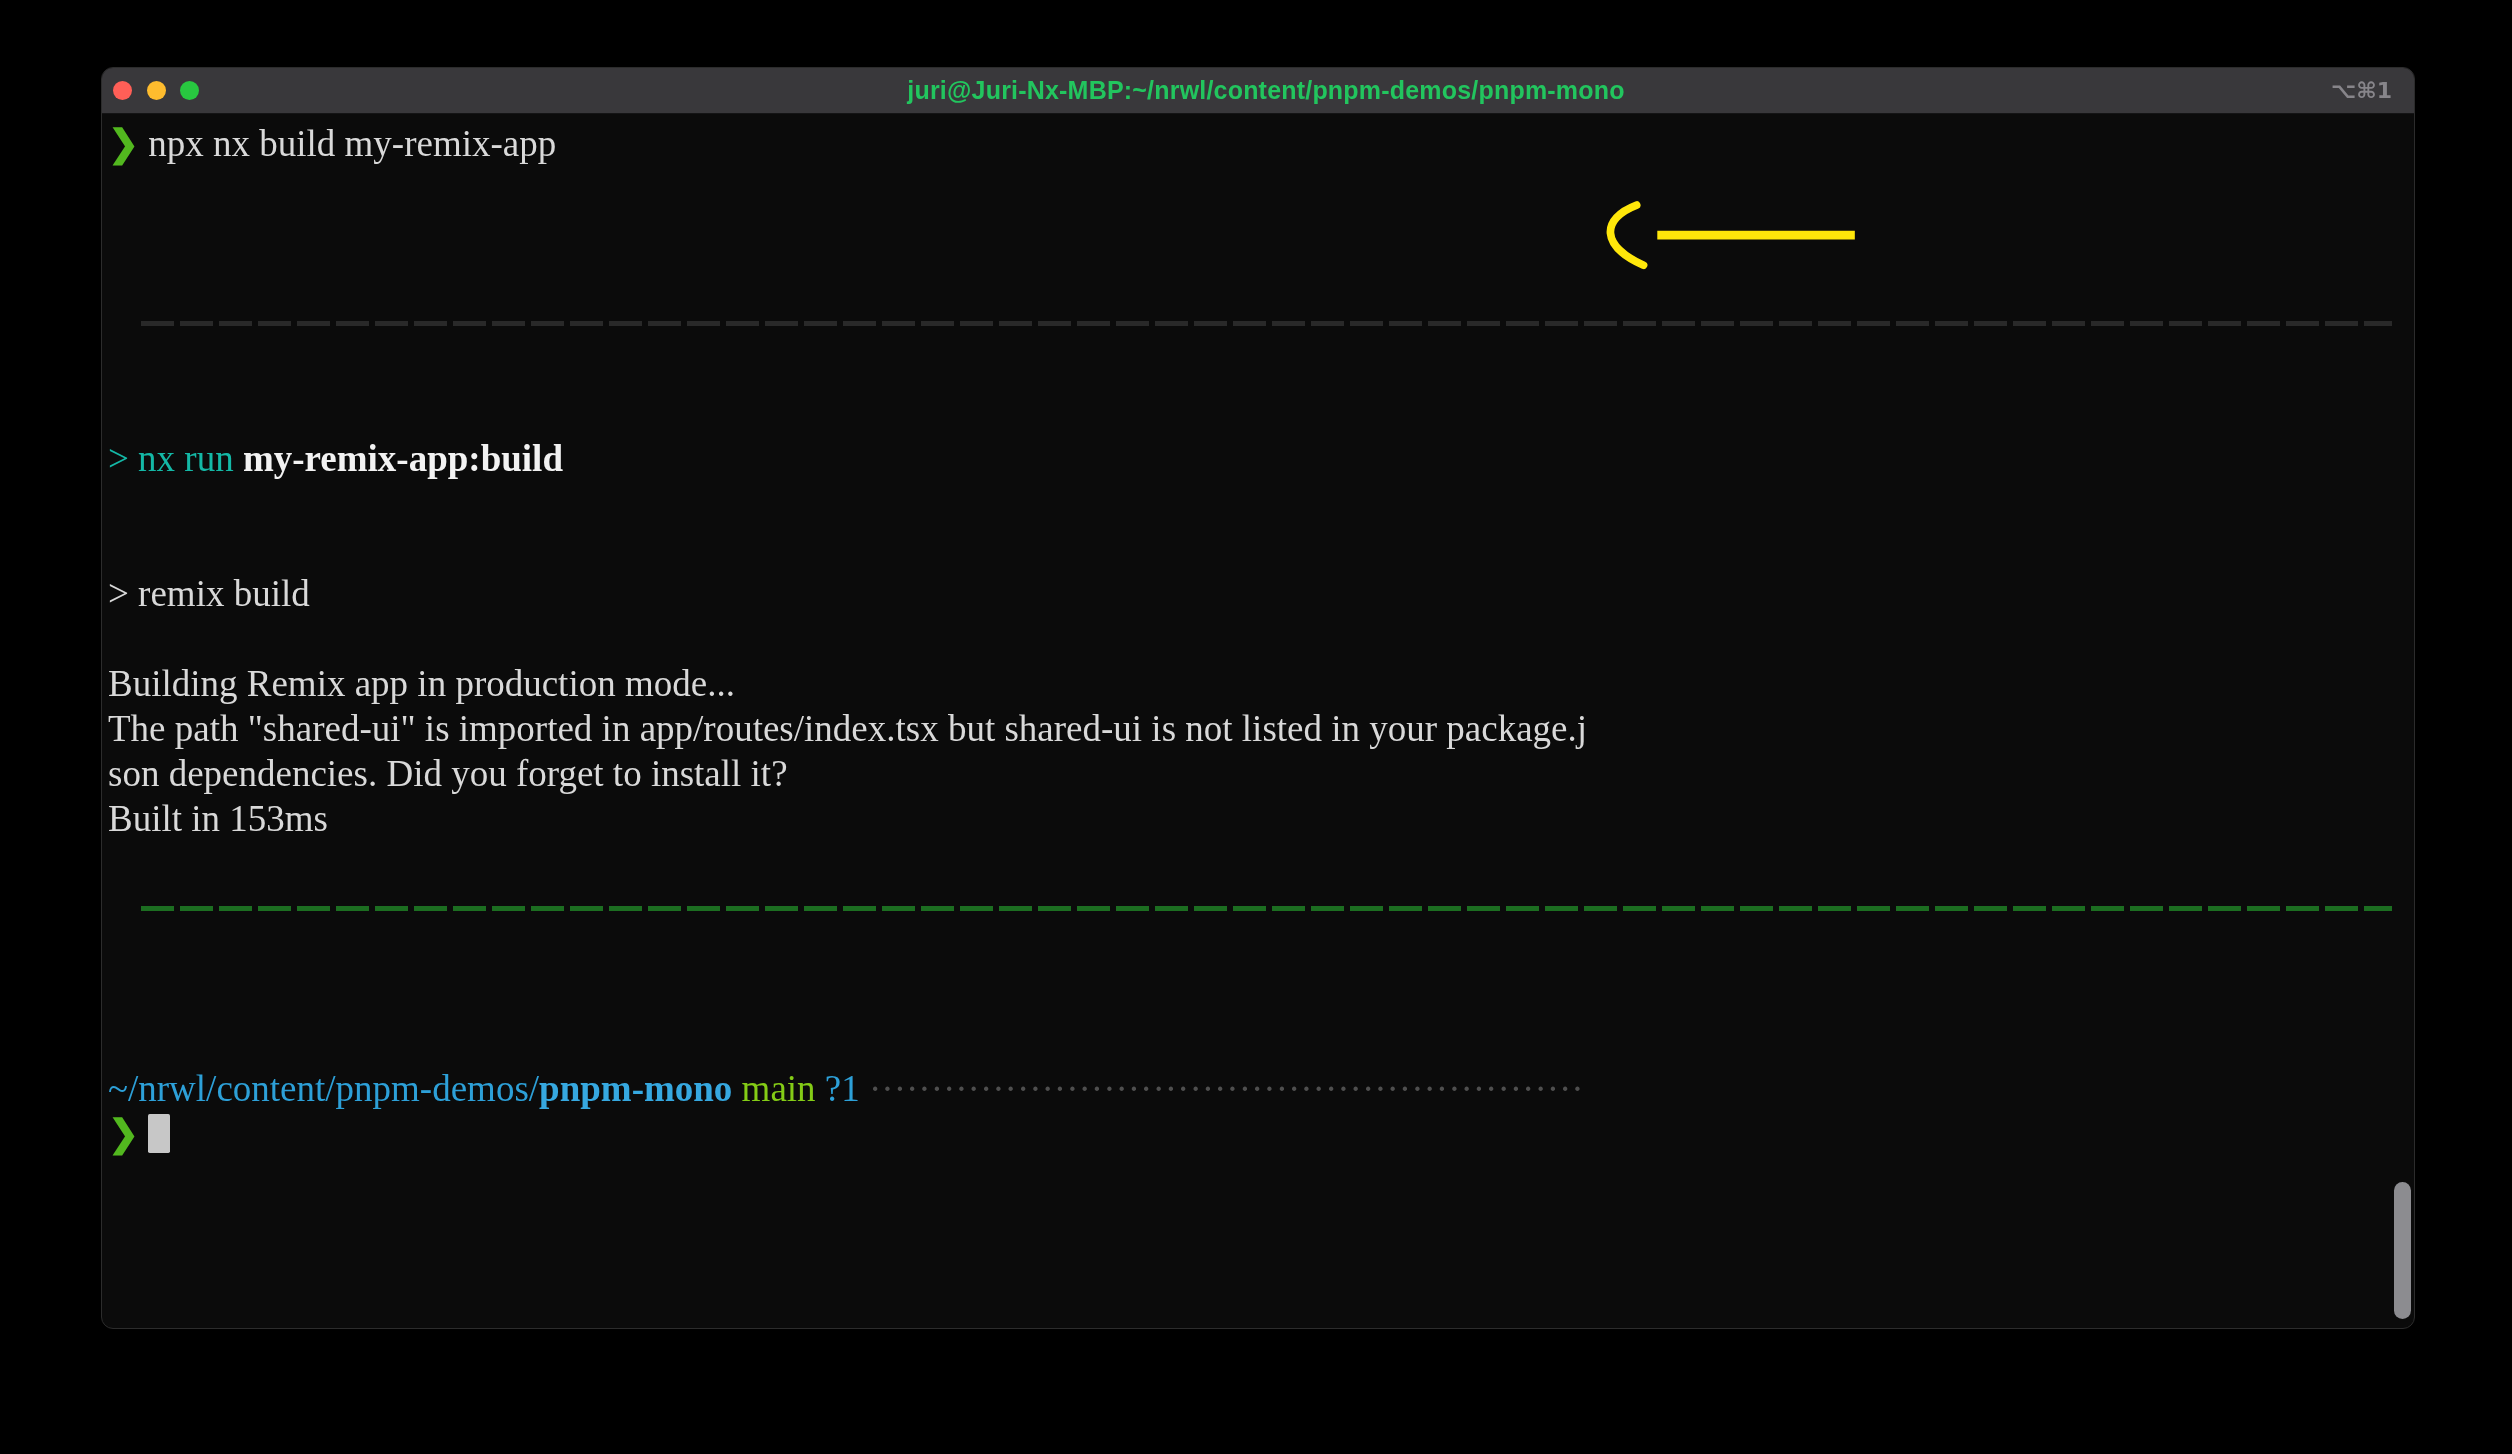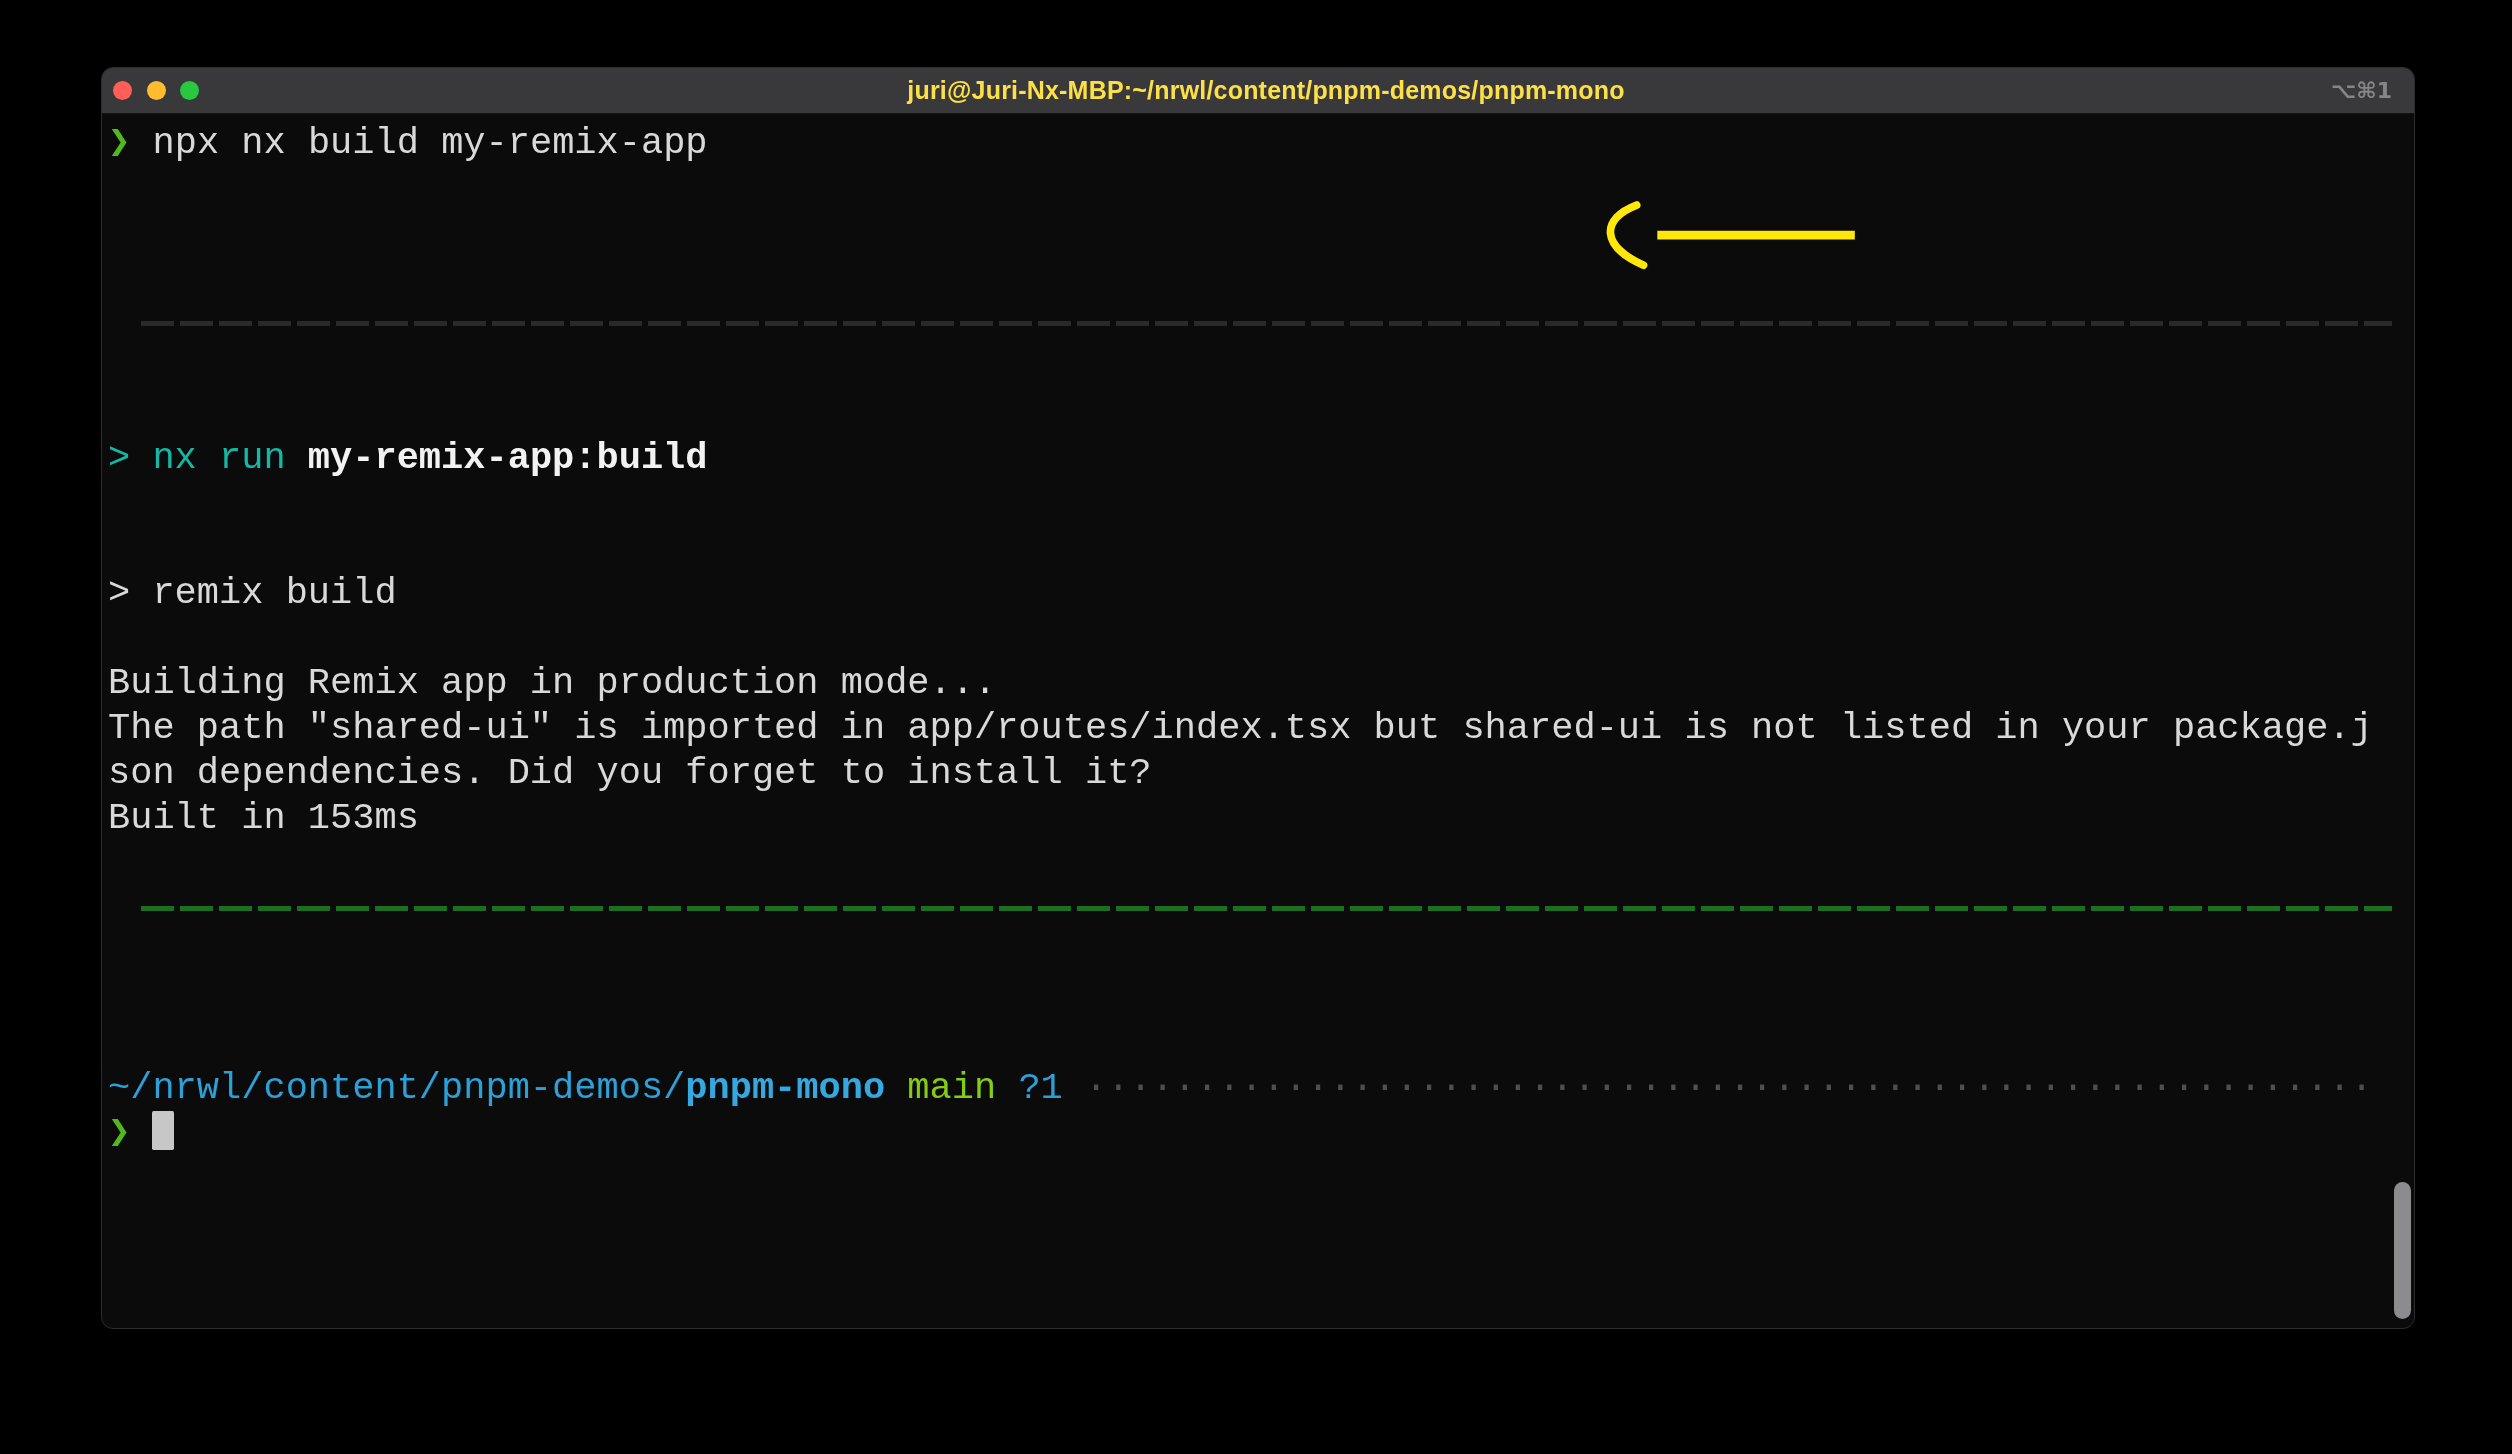--- a/index.html
+++ b/index.html
@@ -14,31 +14,31 @@
     display:flex;align-items:center;
     font-family:"Liberation Sans",sans-serif;
   }
   .lights{display:flex;gap:14.6px;padding-left:11px;}
   .light{width:19px;height:19px;border-radius:50%;}
   .light.red{background:#ff5f57;}
   .light.yellow{background:#febc2e;}
   .light.green{background:#28c840;}
   .titletext{
     position:absolute;left:16px;right:0;text-align:center;
-    color:#fde047;font-size:25px;font-weight:bold;letter-spacing:0.2px;
+    color:#22c55e;font-size:25px;font-weight:bold;letter-spacing:0.2px;
   }
   .shortcut{
     position:absolute;right:22px;top:0;height:45px;display:flex;align-items:center;
     color:#87858a;font-size:22px;font-weight:bold;
     font-family:"DejaVu Sans",sans-serif;
   }
   .term{
     position:relative;height:1214px;overflow:hidden;
     padding:6.9px 8.6px 0 6px;
-    font-family:Liberation Mono, monospace;
+    font-family:Liberation Serif, serif;
     font-size:37px;line-height:45px;color:#d9d9d9;
   }
   .row{white-space:pre;height:45px;overflow:hidden;}
   .divrow{display:flex;align-items:center;}
   .divline{height:4.3px;flex:1;margin-left:33px;margin-right:13.7px;}
   .divline.gray{background:repeating-linear-gradient(90deg,#292929 0 33px,transparent 33px 39px);}
   .divline.green{background:repeating-linear-gradient(90deg,#1c6e21 0 33px,transparent 33px 39px);}
   .prompt{color:#52b81f;font-weight:bold;}
   .w{color:#d9d9d9;}
   .wb{color:#f2f2f2;font-weight:bold;}

